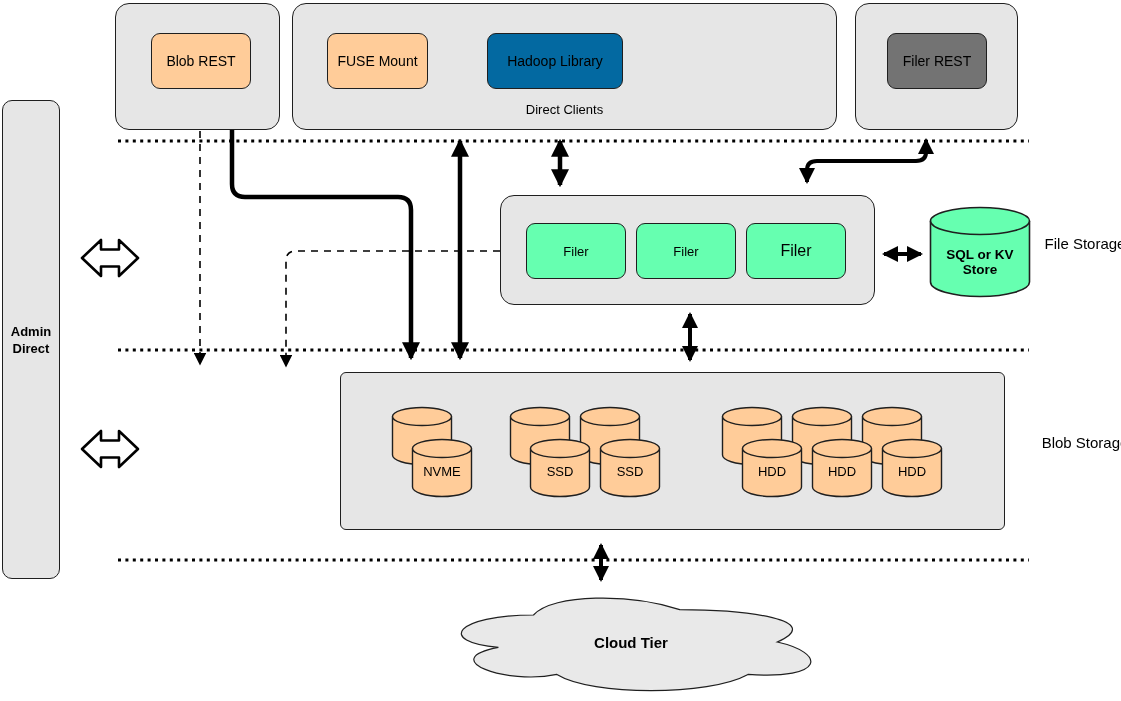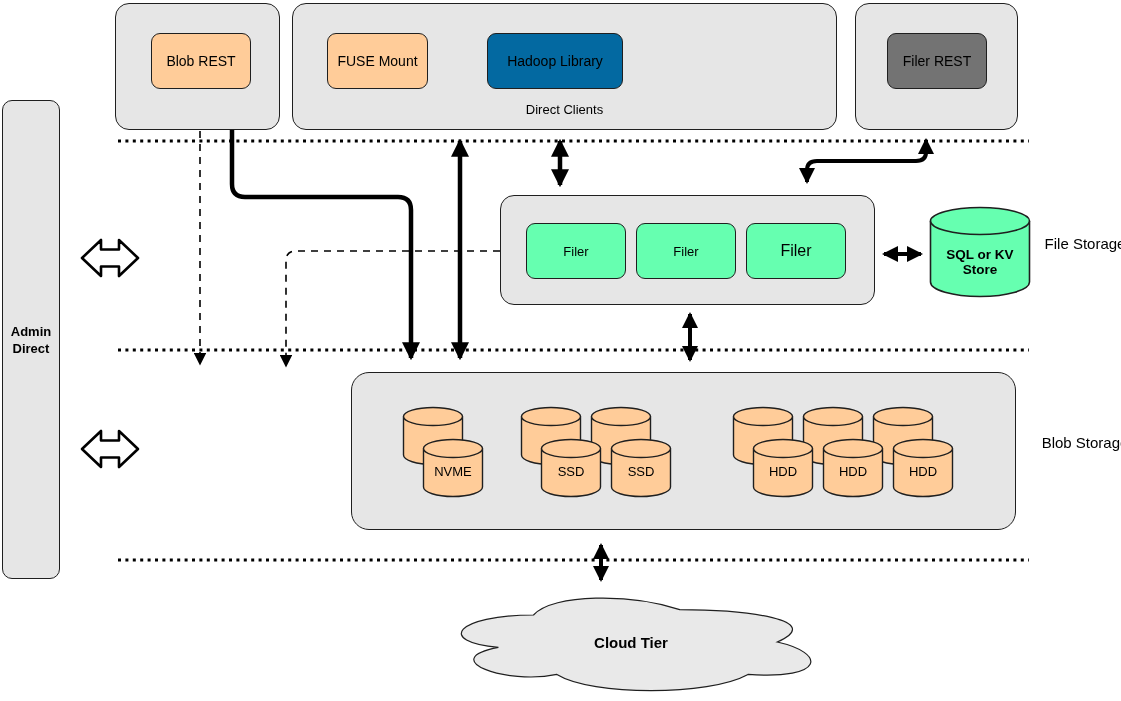--- a/index.html
+++ b/index.html
@@ -69,21 +69,21 @@
     <svg width="102" height="92" viewBox="0 0 102 92">
       <path d="M1.5 15 V76 A49.5 14.5 0 0 0 100.5 76 V15" fill="#66ffb0" stroke="#1f1f1f" stroke-width="1.6"></path>
       <ellipse cx="51" cy="15" rx="49.5" ry="13.5" fill="#66ffb0" stroke="#1f1f1f" stroke-width="1.6"></ellipse>
     </svg>
     <div class="wrap-label bold" style="left:10px;right:10px;top:26px;bottom:6px;font-size:13.5px;line-height:15px;">SQL or KV Store</div>
   </div>
 
   <div class="layer-label" style="left:1040px;top:233px;">File Storage</div>
 
 
-  <div class="group" style="left: 351px; top: 372px; width: 665px; height: 158px; border-radius: 18px; background-color: rgb(230, 230, 230);">
+  <div class="group" style="left: 340px; top: 372px; width: 665px; height: 158px; border-radius: 6px; background-color: rgb(230, 230, 230);">
 
     <div class="abs" style="left:50px;top:33px;width:62px;height:60px;">
       <svg width="62" height="60" viewBox="0 0 62 60">
         <path d="M1.5 10.5 V49 A29.5 9.5 0 0 0 60.5 49 V10.5" fill="#ffcc99" stroke="#1f1f1f" stroke-width="1.4"></path>
         <ellipse cx="31" cy="10.5" rx="29.5" ry="9" fill="#ffcc99" stroke="#1f1f1f" stroke-width="1.4"></ellipse>
       </svg>
     </div>
     <div class="abs" style="left:70px;top:65px;width:62px;height:60px;">
       <svg width="62" height="60" viewBox="0 0 62 60">
         <path d="M1.5 10.5 V49 A29.5 9.5 0 0 0 60.5 49 V10.5" fill="#ffcc99" stroke="#1f1f1f" stroke-width="1.4"></path>

